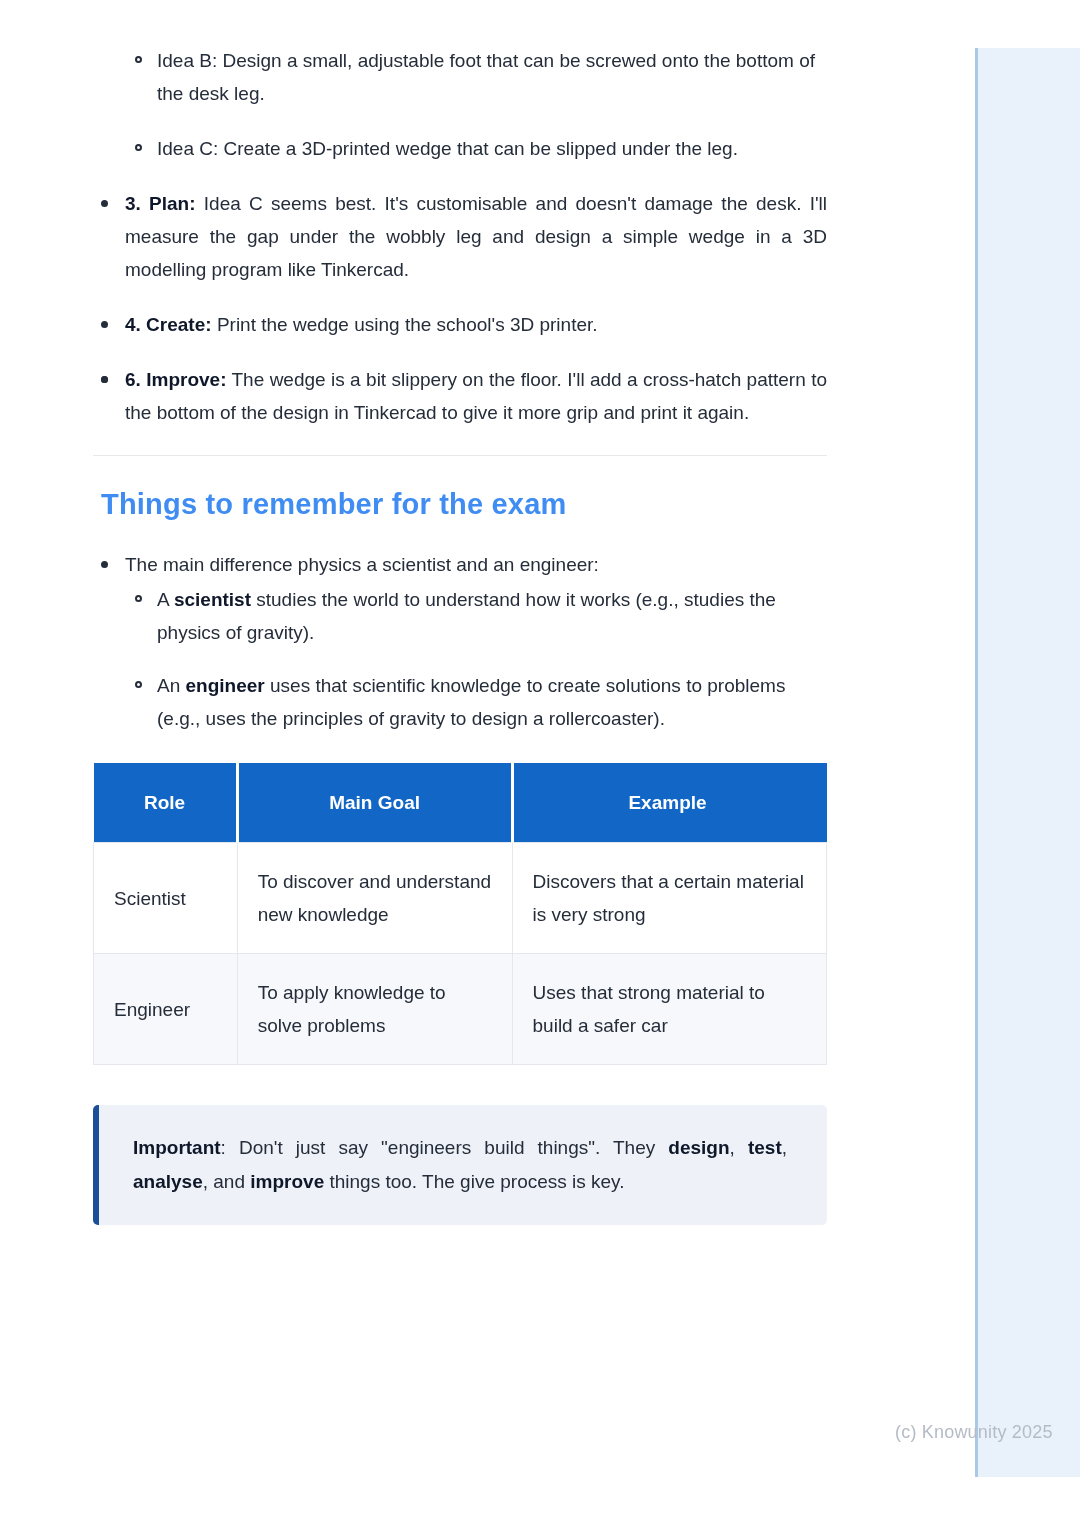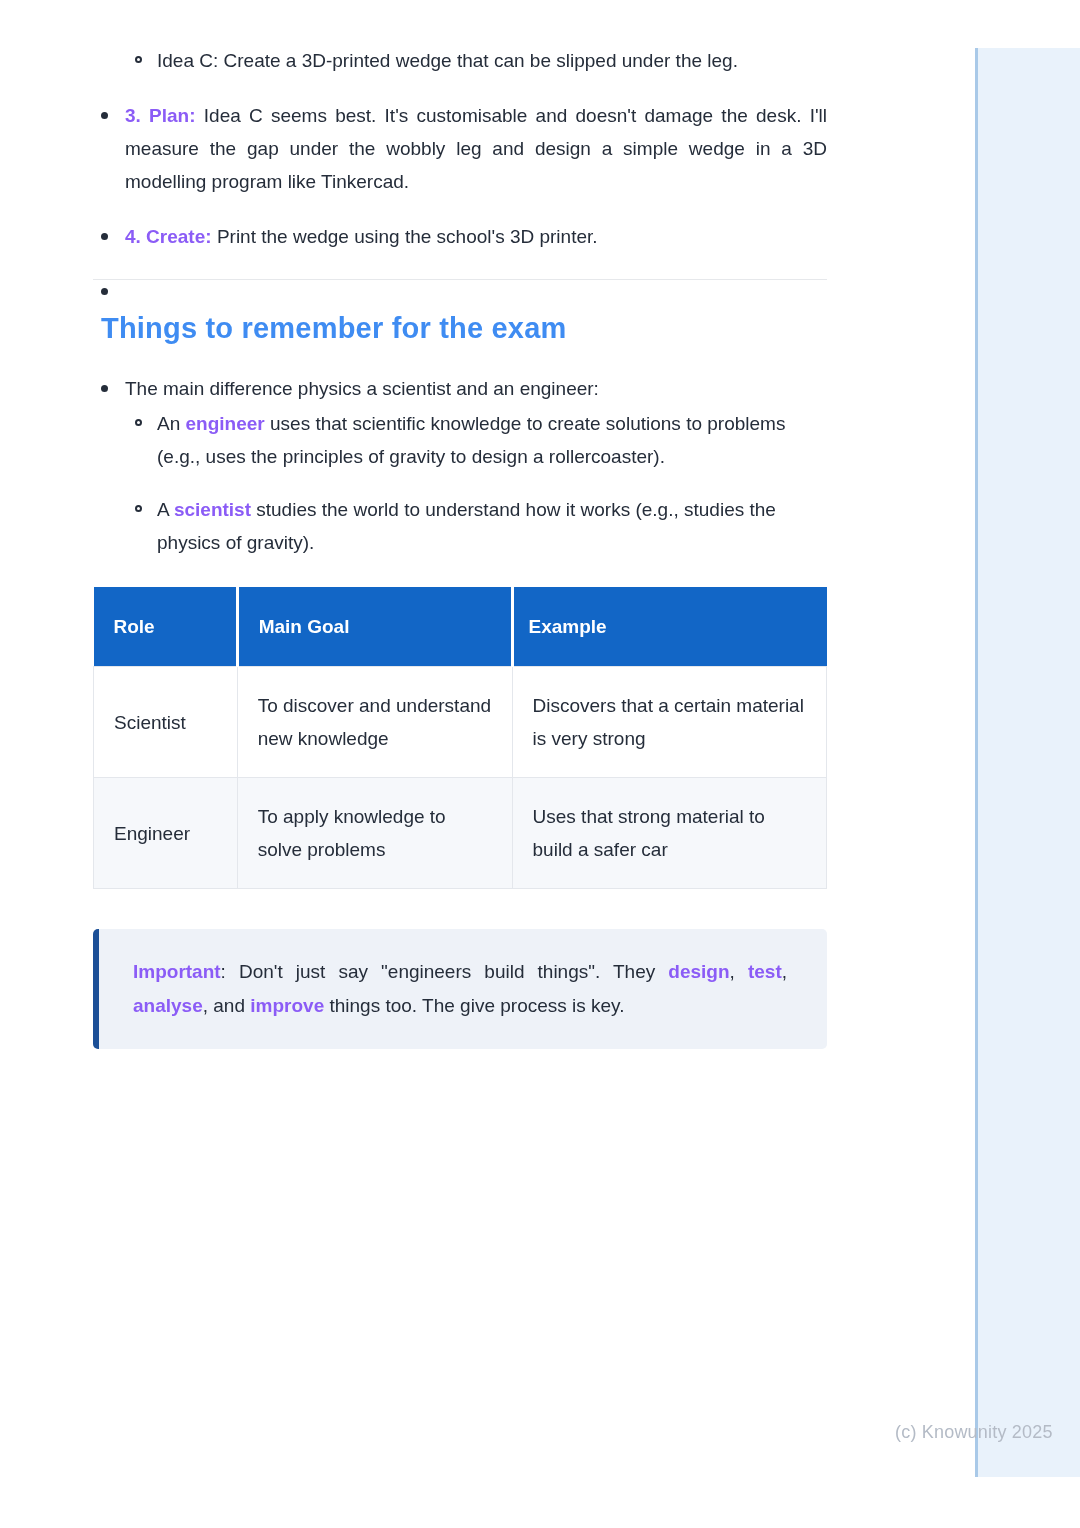--- a/index.html
+++ b/index.html
@@ -45,31 +45,31 @@
   }
   
   .sub-list > li{padding-left:64px;}
   .sub-list > li > .circle{
     position:absolute;left:42px;top:12px;width:7px;height:7px;border-radius:50%;
     border:2px solid var(--text);box-sizing:border-box;background:transparent;
   }
   .sub-list.nested > li{padding-left:64px;margin-bottom:20px;}
   .sub-list.nested > li:last-child{margin-bottom:0;}
   .intro-item{padding-left:32px;margin-bottom:2px;}
-  b,strong{font-weight:bold;color:#8b5cf6;}
+  b,strong{font-weight:bold;color:#0f172a;}
   .divider{border:none;border-top:1px solid var(--divider);margin:26px 0 0 0;}
   h2.section-heading{
     margin:30px 0 26px 8px;font-size:29px;line-height:36px;font-weight:bold;
     color:var(--heading-blue);letter-spacing:.2px;
   }
   table.roles{
     width:100%;border-collapse:collapse;margin-top:28px;font-size:19px;
   }
   table.roles th{
-    background:var(--table-header-bg);color:#ffffff;font-weight:bold;text-align:left;
+    background:var(--table-header-bg);color:#ffffff;font-weight:bold;text-align:center;
     padding:23px 20px;border-right:3px solid #ffffff;font-size:19px;
   }
   table.roles th:last-child{border-right:none;padding-left:15px;}
   table.roles td{
     border:1px solid var(--cell-border);padding:22px 20px;vertical-align:middle;
     line-height:33px;background:#ffffff;
   }
   table.roles tr.alt td{background:var(--row-alt);}
   table.roles col.c1{width:19.6%;}
   table.roles col.c2{width:37.5%;}
@@ -85,56 +85,64 @@
 <body>
 
 <div class="edge-strip"></div>
 <div class="watermark">(c) Knowunity 2025</div>
 
 <div class="content">
 
   <ul class="sub-list">
     <li>
       <span class="circle"></span>
+      <span><span>Idea B: Design a small, adjustable foot that can be screwed onto the bottom of the desk leg.</span></span>
+    </li>
+    <li>
+      <span class="circle"></span>
       <span><span>Idea C: Create a 3D-printed wedge that can be slipped under the leg.</span></span>
     </li>
   </ul>
 
   <ul class="main-list">
     <li>
       <span class="dot"></span>
       <span><strong>3. Plan:</strong><span> Idea C seems best. It's customisable and doesn't damage the desk. I'll measure the gap under the wobbly leg and design a simple wedge in a 3D modelling program like Tinkercad.</span></span>
     </li>
     <li>
       <span class="dot"></span>
       <span><strong>4. Create:</strong><span> Print the wedge using the school's 3D printer.</span></span>
     </li>
     <li>
       <span class="dot"></span>
     </li>
+    <li>
+      <span class="dot"></span>
+      <span><strong>6. Improve:</strong><span> The wedge is a bit slippery on the floor. I'll add a cross-hatch pattern to the bottom of the design in Tinkercad to give it more grip and print it again.</span></span>
+    </li>
   </ul>
 
   <hr class="divider">
 
   <h2 class="section-heading">Things to remember for the exam</h2>
 
   <ul class="main-list">
     <li class="intro-item">
       <span class="dot"></span>
       <span><span>The main difference physics a scientist and an engineer:</span></span>
     </li>
   </ul>
   <ul class="sub-list nested">
     <li>
       <span class="circle"></span>
-      <span><span>An </span><strong>engineer</strong><span> uses that scientific knowledge to create solutions to problems (e.g., uses the principles of gravity to design a rollercoaster).</span></span>
+      <span><span>A </span><strong>scientist</strong><span> studies the world to understand how it works (e.g., studies the physics of gravity).</span></span>
     </li>
     <li>
       <span class="circle"></span>
-      <span><span>A </span><strong>scientist</strong><span> studies the world to understand how it works (e.g., studies the physics of gravity).</span></span>
+      <span><span>An </span><strong>engineer</strong><span> uses that scientific knowledge to create solutions to problems (e.g., uses the principles of gravity to design a rollercoaster).</span></span>
     </li>
   </ul>
 
   <table class="roles">
     <colgroup>
         <col class="c1">
         <col class="c2">
         <col class="c3">
       </colgroup>
     <thead>

